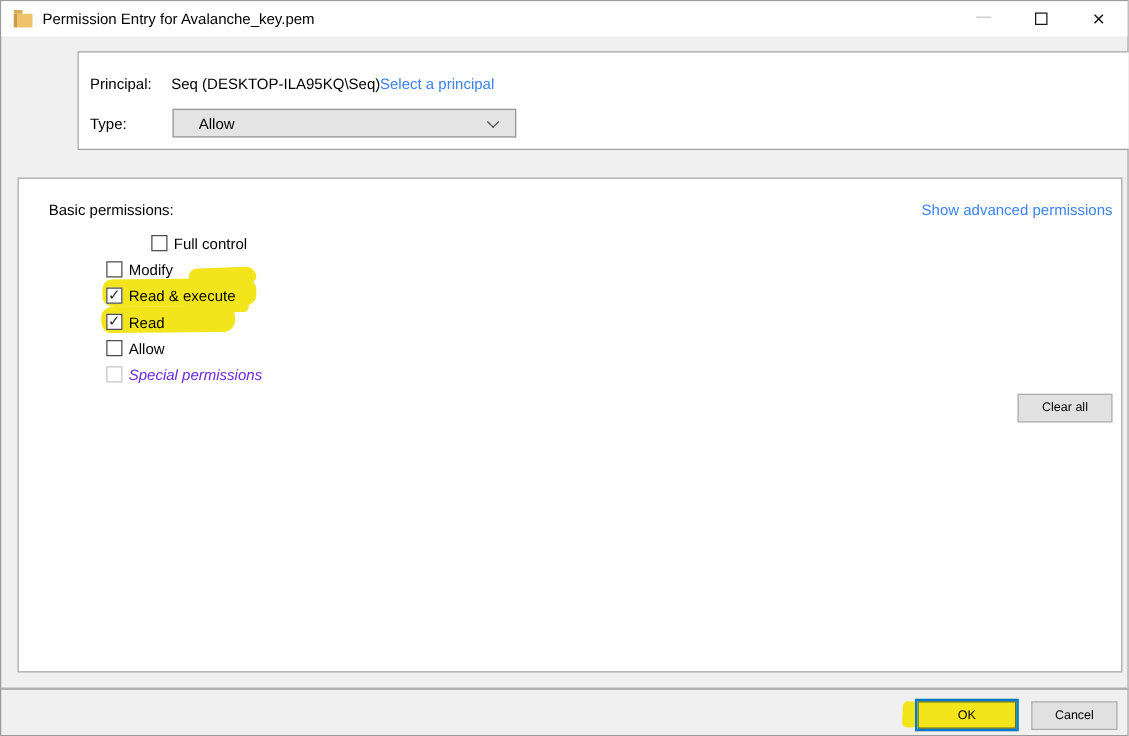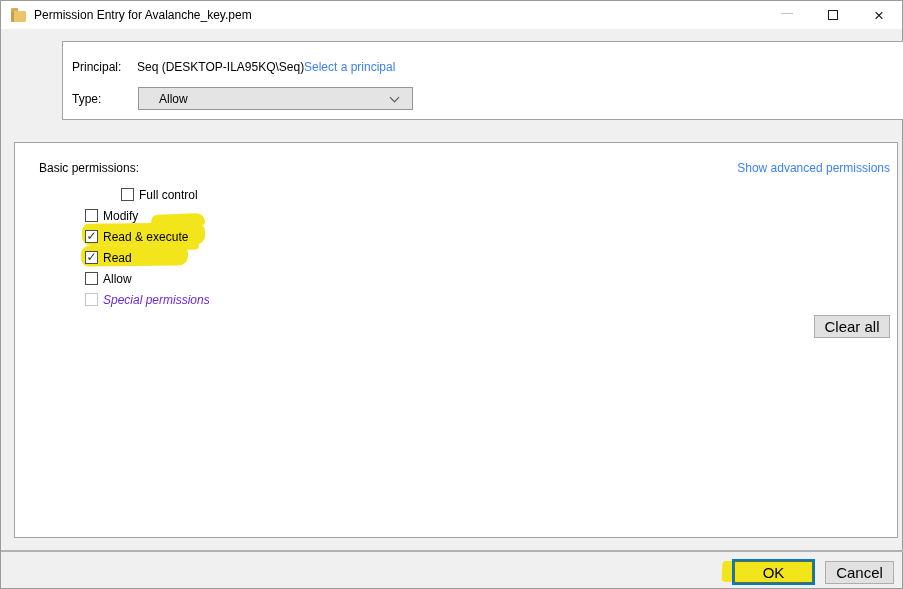--- a/index.html
+++ b/index.html
@@ -47,21 +47,21 @@
   .perm-row.disabled .perm-label { color:#6d28d9;font-style:italic; }
 
   
   .hl { position:absolute; background:#f3e51c; z-index:1; }
   .hl-rx { left:67px; top:80px; width:123px; height:22px; border-radius:7px 12px 9px 10px/8px; transform:rotate(-0.7deg); }
   .hl-rx-top { left:136px; top:71px; width:54px; height:12px; border-radius:8px 10px 4px 6px; transform:rotate(-2deg); }
   .hl-rx-tail { left:144px; top:99px; width:40px; height:8px; border-radius:5px; transform:rotate(-1.5deg); }
   .hl-read { left:66px; top:102px; width:107px; height:21px; border-radius:9px 11px 10px 7px/9px; transform:rotate(-0.5deg); }
 
   
-  .btn { background:#e1e1e1; border:1px solid #adadad; font-size:15px; color:#000;
+  .btn { background:#e1e1e1; border:1px solid #adadad; font-size:10px; color:#000;
     display:flex; align-items:center; justify-content:center; cursor:pointer;
     font-family:"Liberation Sans","DejaVu Sans",sans-serif; }
   .btn-clear { position:absolute; left:799px; top:172px; width:76px; height:23px; }
   .divider { position:absolute; left:0; top:549px; width:903px; height:2px; background:#b1b1b1; }
   .btn-ok { position:absolute; left:731px; top:558px; width:83px; height:26px;
     background:#f3e51c; border:2px solid #0078d7; box-shadow:inset 0 0 0 1px #6a6f15; z-index:2; }
   .btn-cancel { position:absolute; left:824px; top:560px; width:69px; height:23px; }
   .ok-smear { position:absolute; left:721px; top:560px; width:12px; height:21px;
     background:#f3e51c; border-radius:4px; transform:rotate(3deg); z-index:1; }
 </style>

